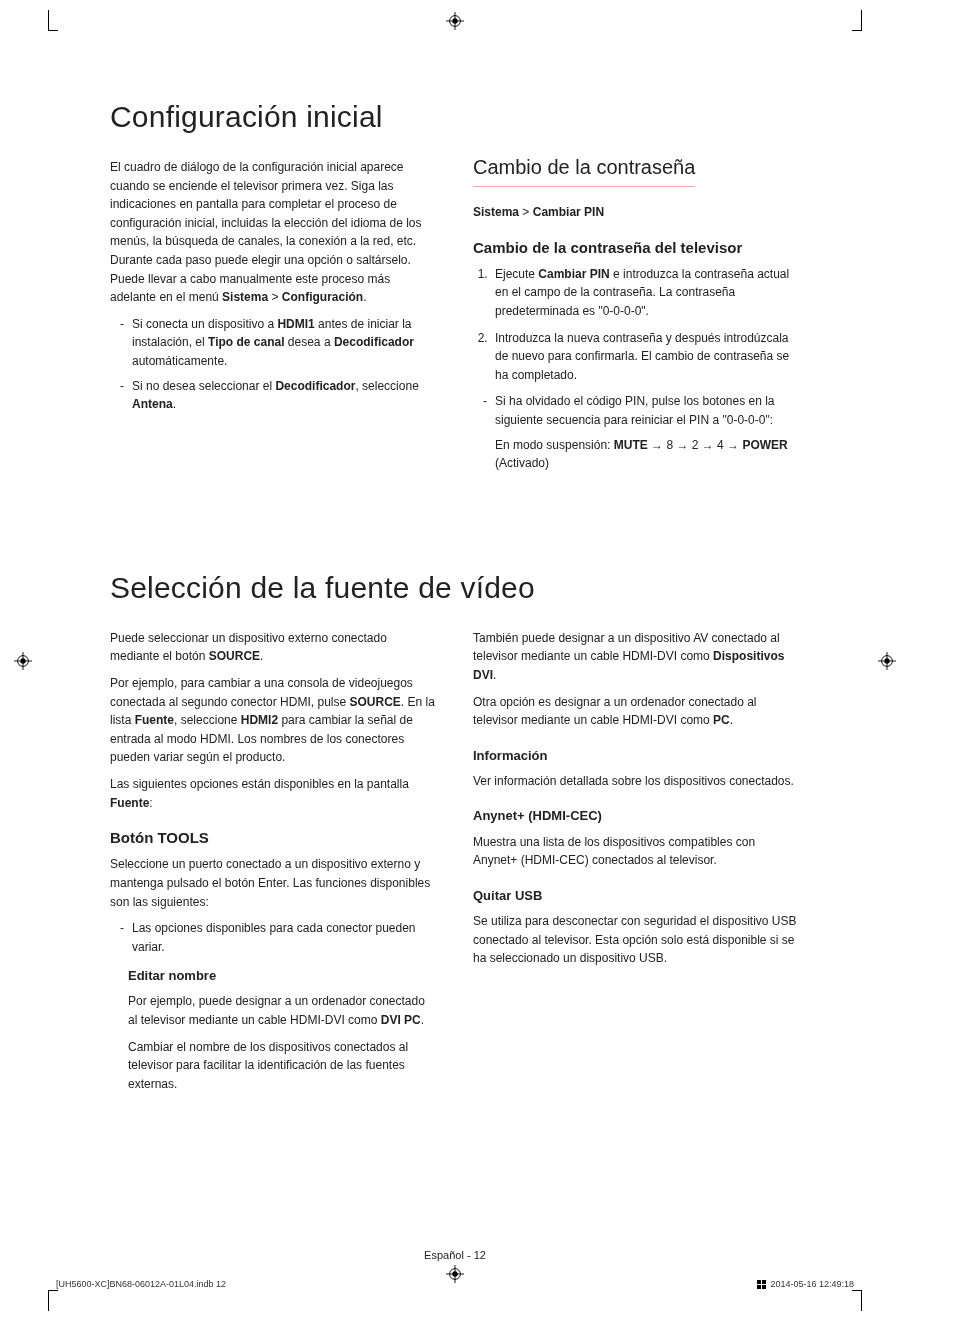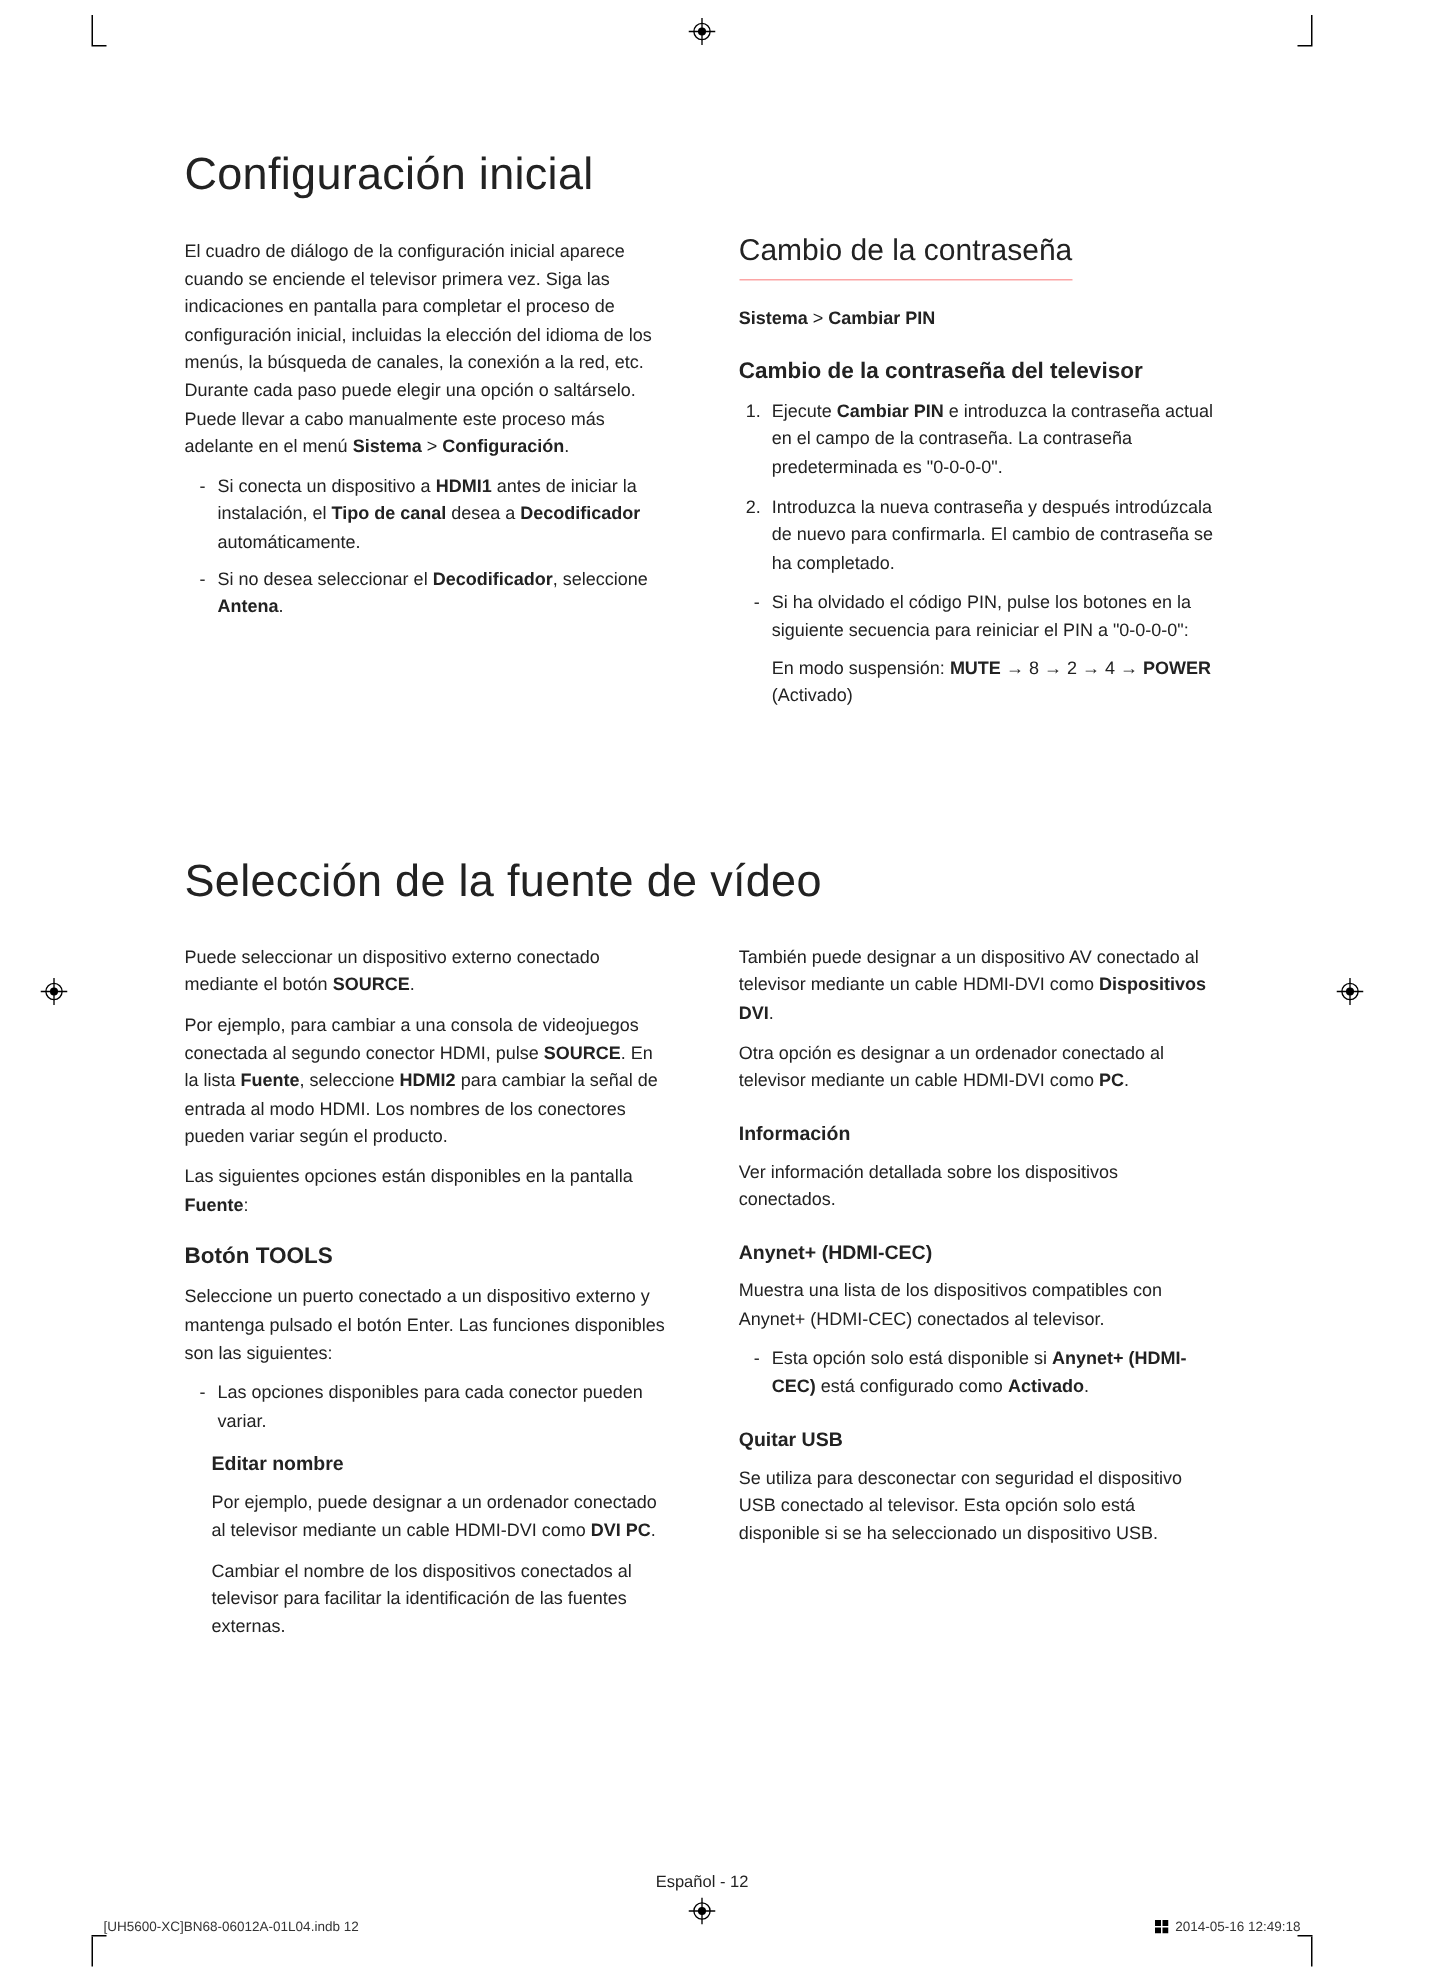--- a/index.html
+++ b/index.html
@@ -8,21 +8,20 @@
     padding: 0;
     color: #222;
     background: #fff;
   }
   .page {
     width: 910px;
     height: 1321px;
     position: relative;
     box-sizing: border-box;
     padding: 100px 110px 40px 110px;
-    margin-left: 13px;
   }
   .crop-top-left { position:absolute; top:10px; left:48px; width:10px; height:20px; border-left:1px solid #000;}
   .crop-top-left::after{content:"";position:absolute;top:20px;left:-1px;width:10px;border-top:1px solid #000;}
   .crop-top-right{ position:absolute; top:10px; right:48px; width:10px; height:20px; border-right:1px solid #000;}
   .crop-top-right::after{content:"";position:absolute;top:20px;right:-1px;width:10px;border-top:1px solid #000;}
   .crop-bot-left { position:absolute; bottom:10px; left:48px; width:10px; height:20px; border-left:1px solid #000;}
   .crop-bot-left::after{content:"";position:absolute;bottom:20px;left:-1px;width:10px;border-bottom:1px solid #000;}
   .crop-bot-right{ position:absolute; bottom:10px; right:48px; width:10px; height:20px; border-right:1px solid #000;}
   .crop-bot-right::after{content:"";position:absolute;bottom:20px;right:-1px;width:10px;border-bottom:1px solid #000;}
   .reg-mark { width:18px; height:18px; }
@@ -49,21 +48,21 @@
     font-weight: bold;
     margin: 14px 0 6px 0;
   }
   h4 {
     font-size: 13px;
     font-weight: bold;
     margin: 10px 0 4px 0;
   }
   .cols {
     display: flex;
-    gap: 49px;
+    gap: 36px;
   }
   .col {
     flex: 1;
     font-size: 12px;
     line-height: 1.55;
   }
   p { margin: 6px 0 8px 0; }
   ul, ol { margin: 4px 0 8px 0; padding-left: 20px; }
   ul { list-style: none; padding-left: 10px;}
   ul li { position:relative; padding-left:12px; margin-bottom:6px;}
@@ -190,25 +189,20 @@
         <p>
           <span>También puede designar a un dispositivo AV conectado al televisor mediante un cable HDMI-DVI como </span><span class="bold">Dispositivos DVI</span><span>.</span>
         </p>
         <p>
           <span>Otra opción es designar a un ordenador conectado al televisor mediante un cable HDMI-DVI como </span><span class="bold">PC</span><span>.</span>
         </p>
         <h4 class="h4blk">Información</h4>
         <p>Ver información detallada sobre los dispositivos conectados.</p>
         <h4 class="h4blk">Anynet+ (HDMI-CEC)</h4>
         <p>Muestra una lista de los dispositivos compatibles con Anynet+ (HDMI-CEC) conectados al televisor.</p>
-        <ul>
-          <li>
-            <span>Esta opción solo está disponible si </span><span class="bold">Anynet+ (HDMI-CEC)</span><span> está configurado como </span><span class="bold">Activado</span><span>.</span>
-          </li>
-        </ul>
         <h4 class="h4blk">Quitar USB</h4>
         <p>Se utiliza para desconectar con seguridad el dispositivo USB conectado al televisor. Esta opción solo está disponible si se ha seleccionado un dispositivo USB.</p>
       </div>
     </div>
   </div>
 
   <div class="footer-center">Español - 12</div>
   <div class="footer-line">
     <span>[UH5600-XC]BN68-06012A-01L04.indb   12</span>
     <span>

